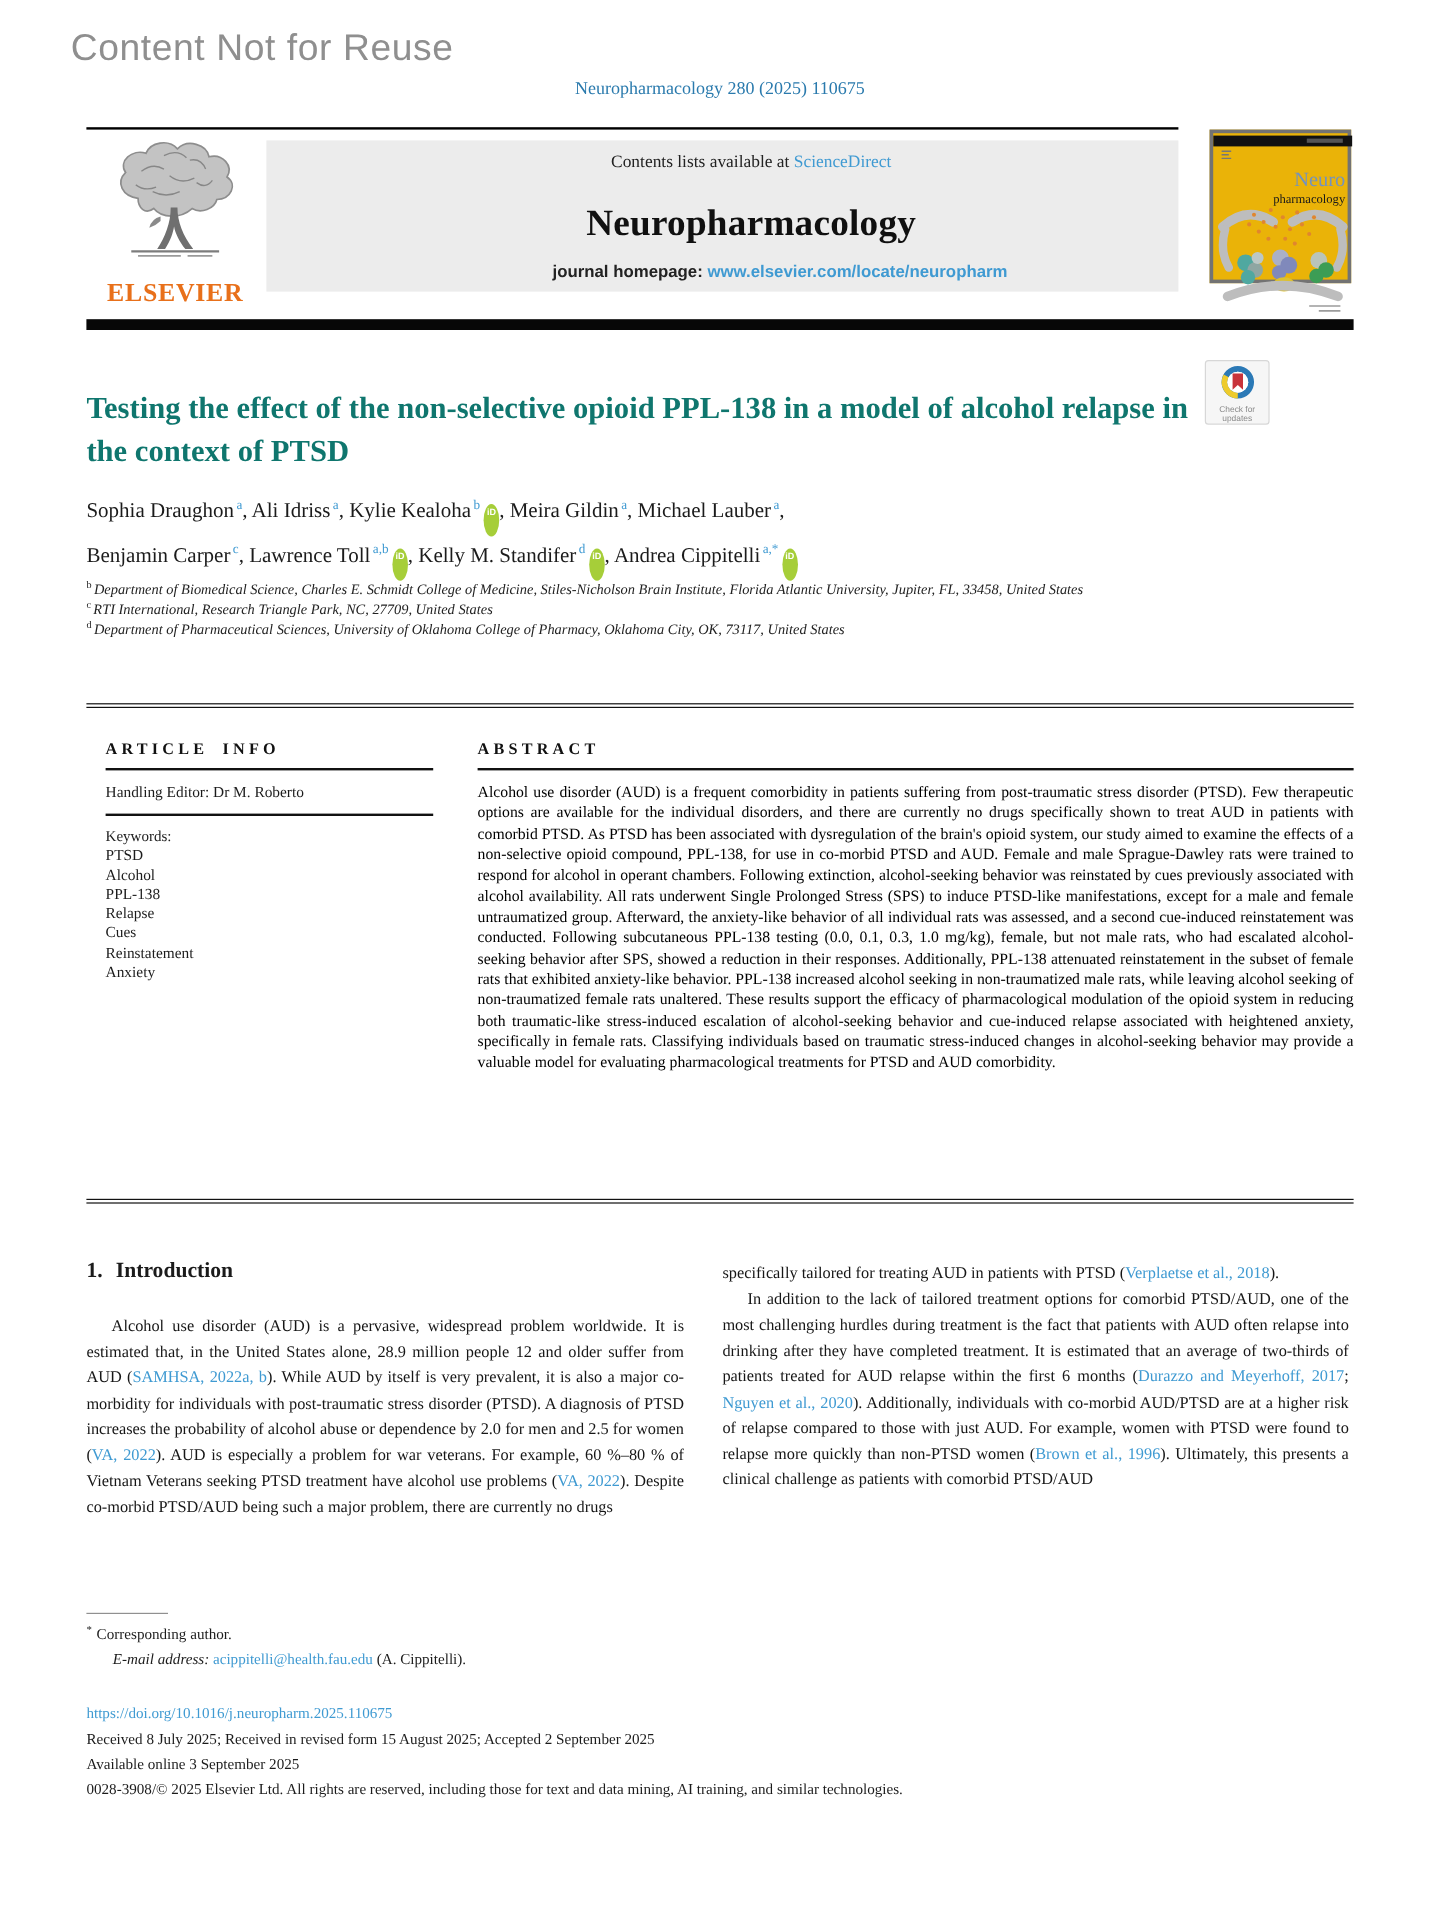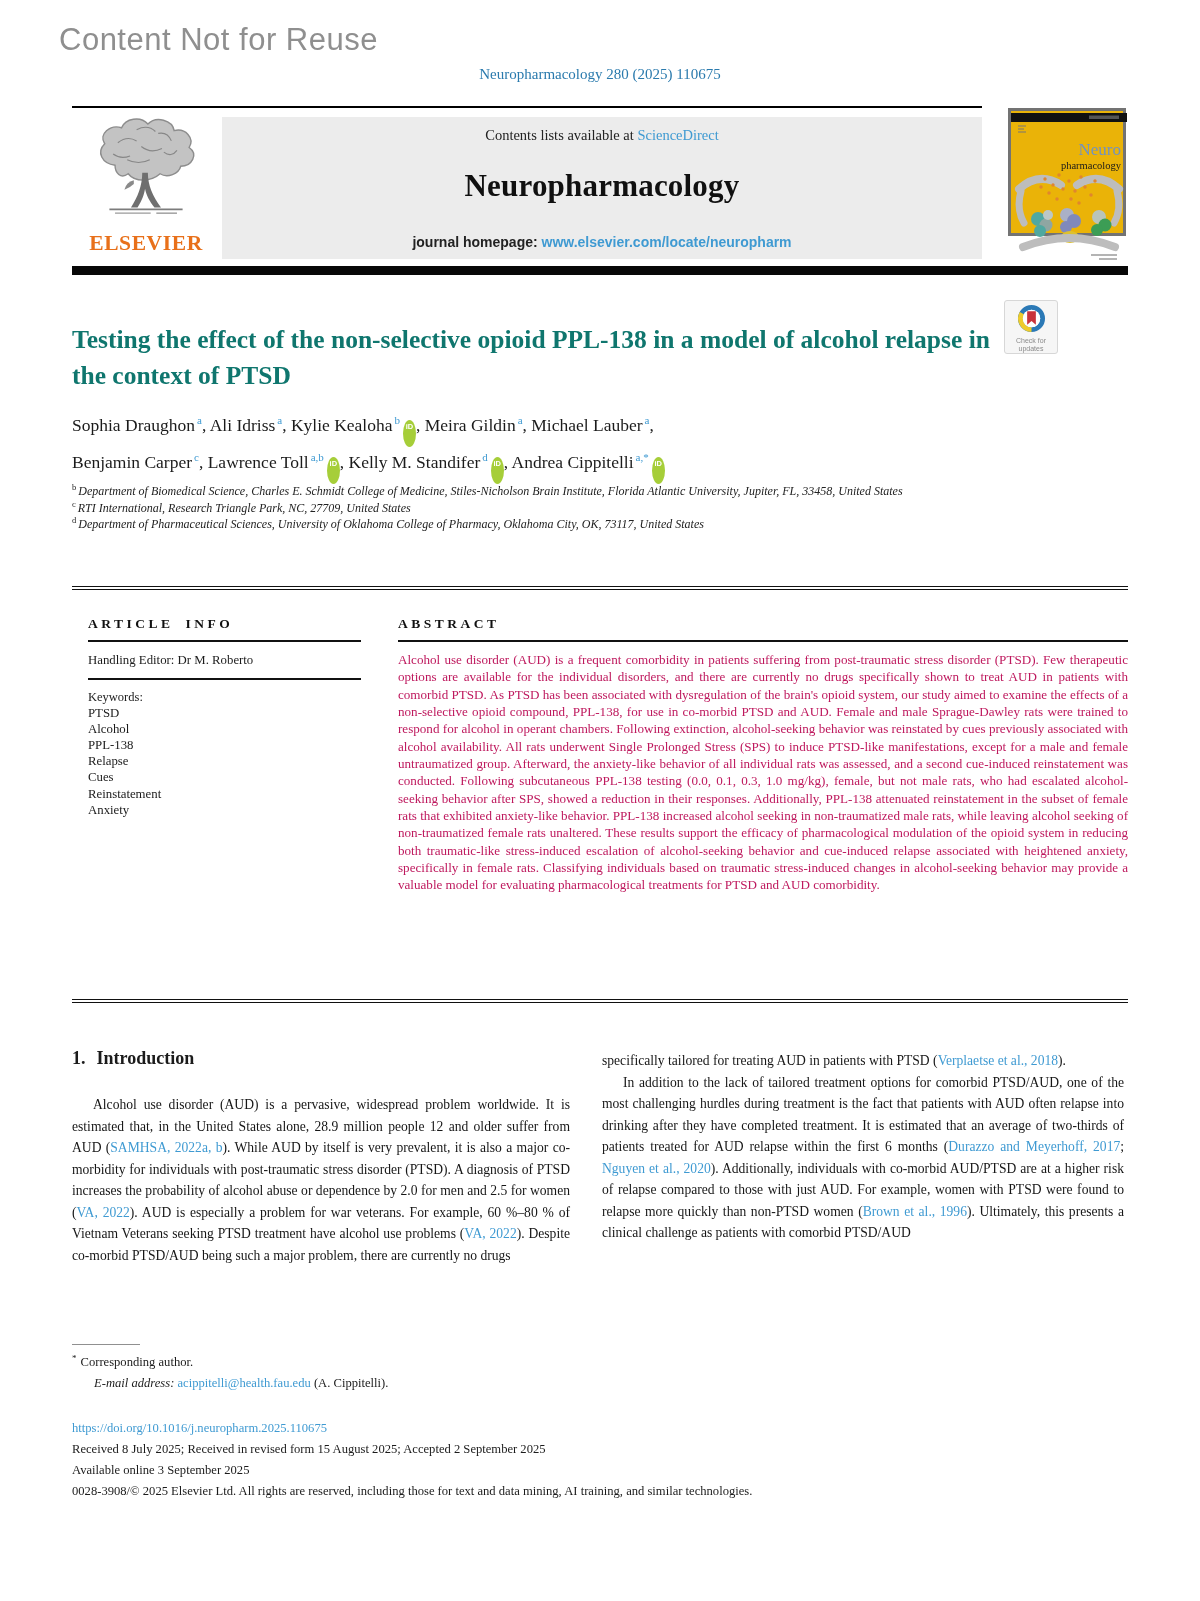--- a/index.html
+++ b/index.html
@@ -21,21 +21,21 @@
   .abs{position:absolute;}
   .link{color:var(--link-blue);cursor:pointer;}
   sup{line-height:0;}
 
   
   .watermark{left:28px;top:22px;font:400 31px "Liberation Sans",sans-serif;color:var(--watermark-gray);letter-spacing:.5px;margin-left:31px;}
   .citation{left:0;top:66px;width:100%;text-align:center;font-size:15px;color:var(--citation-blue);}
 
   
   .head-rule{left:72px;top:106px;width:910px;height:2px;background:#000;}
-  .masthead{left:222px;top:117px;width:760px;height:142px;background:var(--masthead-bg);}
+  .masthead{left:222px;top:117px;width:760px;height:126px;background:var(--masthead-bg);padding-left:48px;}
   .contents-line{margin-top:10px;text-align:center;font-size:14.5px;color:#222;}
   .journal-title{margin-top:24px;text-align:center;font-size:31px;font-weight:600;color:#101010;letter-spacing:.2px;}
   .homepage-line{position:absolute;bottom:9px;width:100%;text-align:center;font:700 14px "Liberation Sans",sans-serif;color:#222;}
   .elsevier{left:72px;top:114px;width:148px;height:146px;text-align:center;}
   .elsevier .pub-name{font-size:21.5px;font-weight:600;color:var(--elsevier-orange);letter-spacing:.6px;margin-top:1px;}
   .cover{left:1008px;top:108px;width:118px;height:128px;background:#eab308;border:3px solid #737373;}
   .thick-bar{left:72px;top:266px;width:1056px;height:9px;background:#070707;}
 
   
   .check-badge{left:1004px;top:300px;width:54px;height:54px;background:#f6f6f6;border:1px solid #d7d7d7;border-radius:3px;text-align:center;padding-top:3px;}
@@ -55,21 +55,21 @@
   
   .info-section{left:72px;top:616px;width:1056px;}
   .colhead{font-size:13.5px;font-weight:600;letter-spacing:3.5px;word-spacing:5px;color:#111;}
   .col-info{position:absolute;left:16px;top:0;width:273px;}
   .rule-a{margin-top:8px;height:2px;background:#111;}
   .rule-b{margin-top:10px;height:1.5px;background:#111;}
   .handling{margin-top:11px;font-size:12.8px;}
   .kw-label{margin-top:10px;font-size:12.5px;}
   .kw-item{font-size:12.8px;line-height:16.2px;}
   .col-abs{position:absolute;left:326px;top:0;width:730px;}
-  .abs-text{margin-top:9px;font-size:13.1px;line-height:17.35px;text-align:justify;color:#be185d;}
+  .abs-text{margin-top:9px;font-size:13.1px;line-height:17.35px;text-align:justify;color:#000000;}
 
   
   .intro{left:72px;top:1048px;width:1056px;}
   .intro-head{font-size:18px;font-weight:700;}
   .intro-head .num{margin-right:11px;}
   .icol{position:absolute;font-size:13.6px;line-height:21.5px;text-align:justify;color:#161616;}
   .icol1{left:0;top:46px;width:498px;}
   .icol2{left:530px;top:2px;width:522px;}
   .pindent{text-indent:21px;}
 

